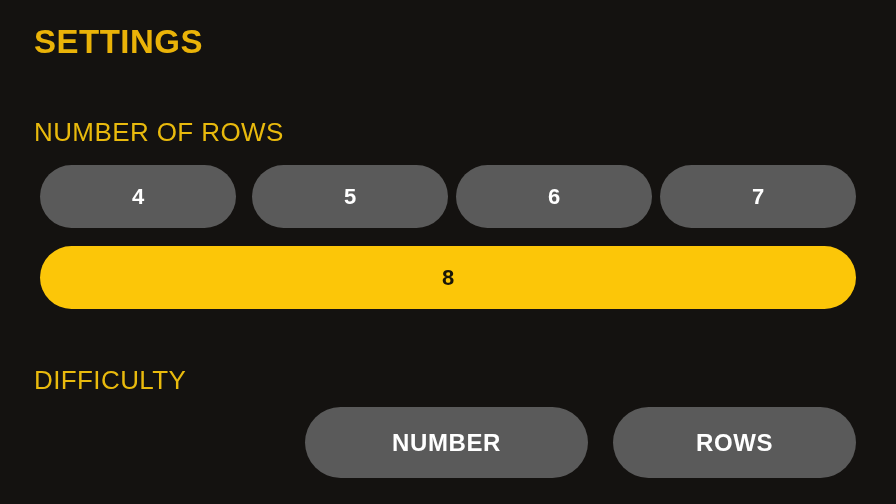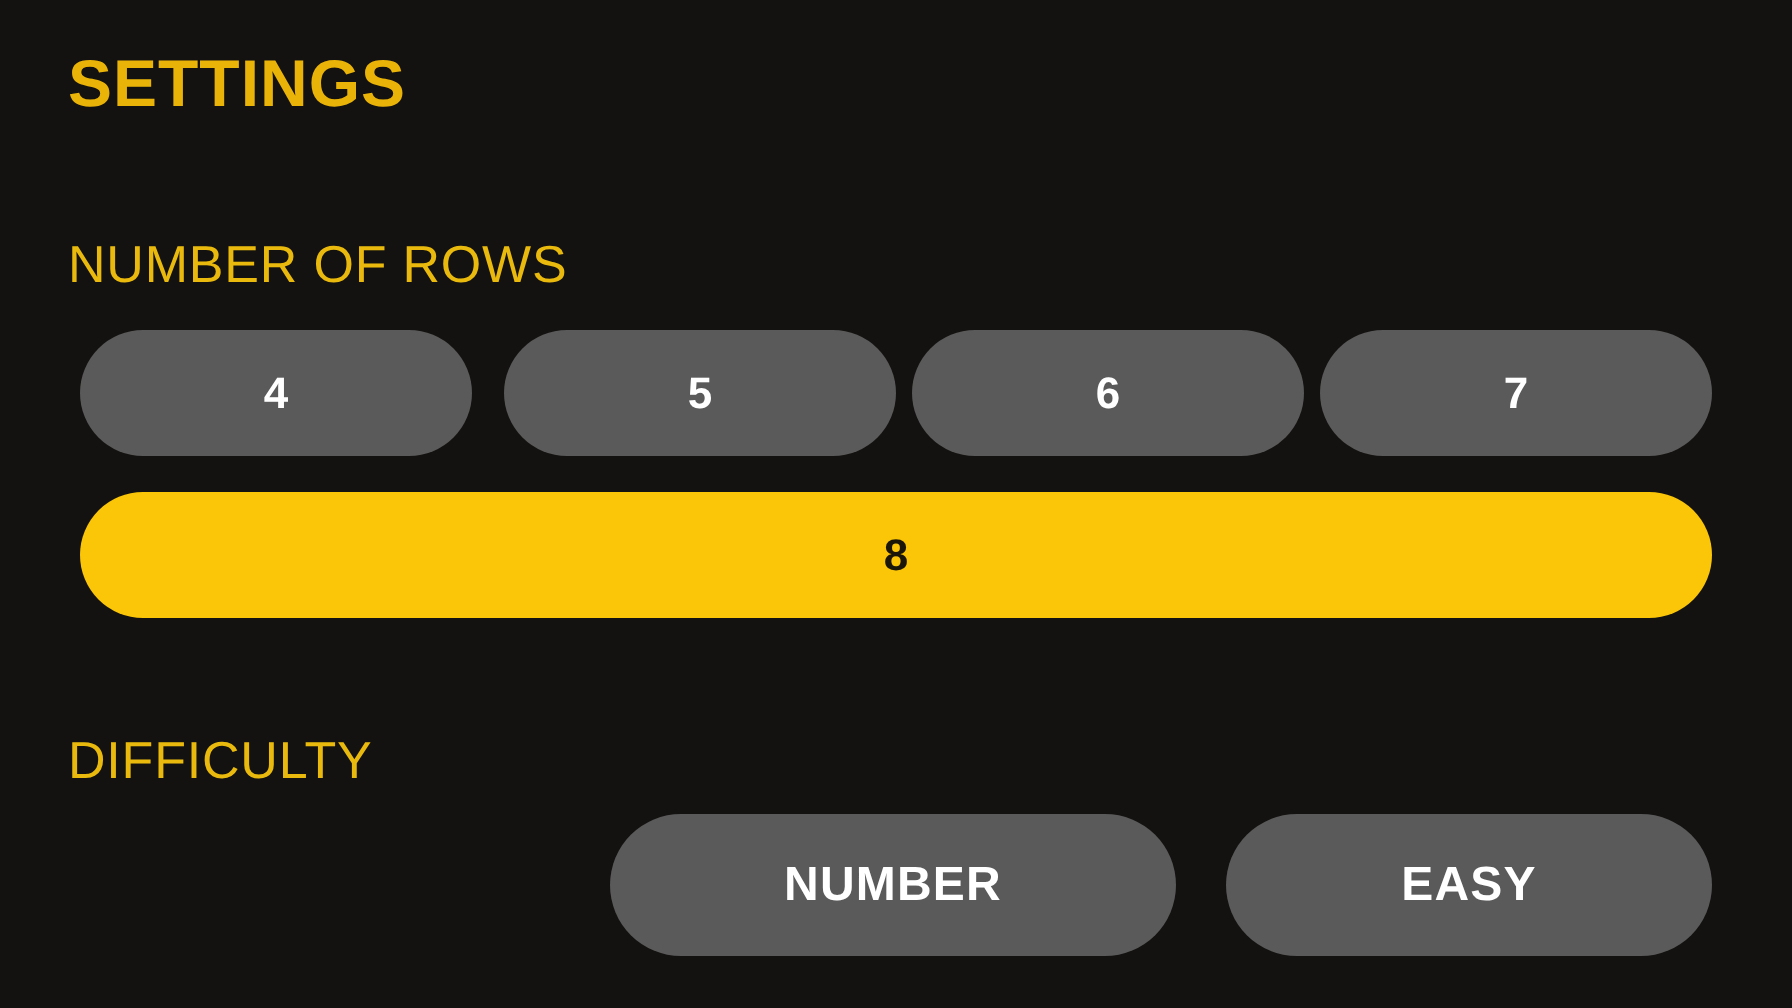--- a/index.html
+++ b/index.html
@@ -124,15 +124,15 @@
 
   <button class="pill unselected row-pill row-pill-3">7</button>
 
   <button class="pill selected row-pill-wide">8</button>
 
   <div class="section-heading heading-difficulty">DIFFICULTY</div>
 
 
   <button class="pill unselected diff-pill diff-pill-1">NUMBER</button>
 
-  <button class="pill unselected diff-pill diff-pill-2">EASY</button>
+  <button class="pill unselected diff-pill diff-pill-2">ROWS</button>
 
 </div>
 
 </body></html>

